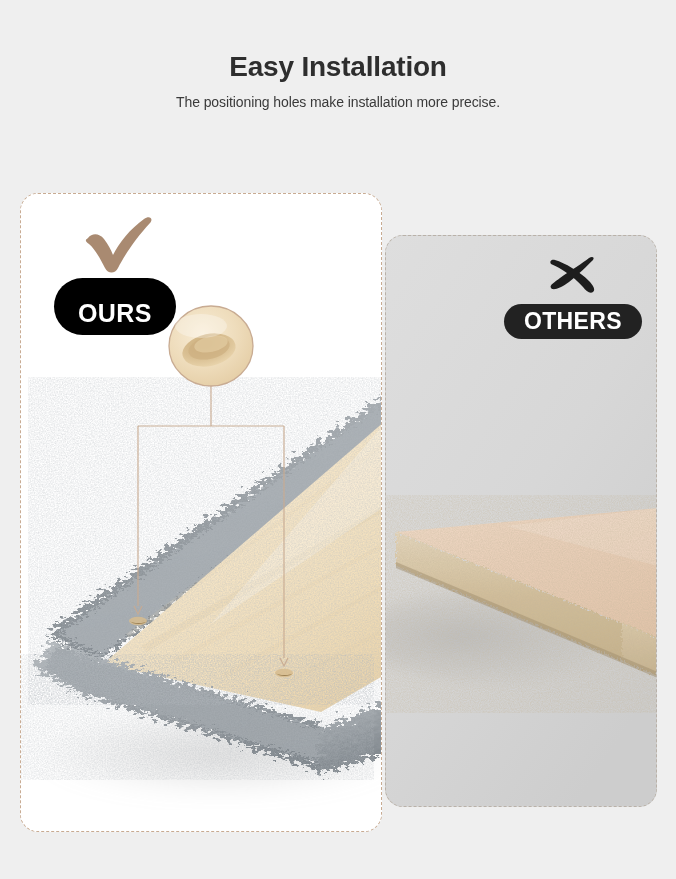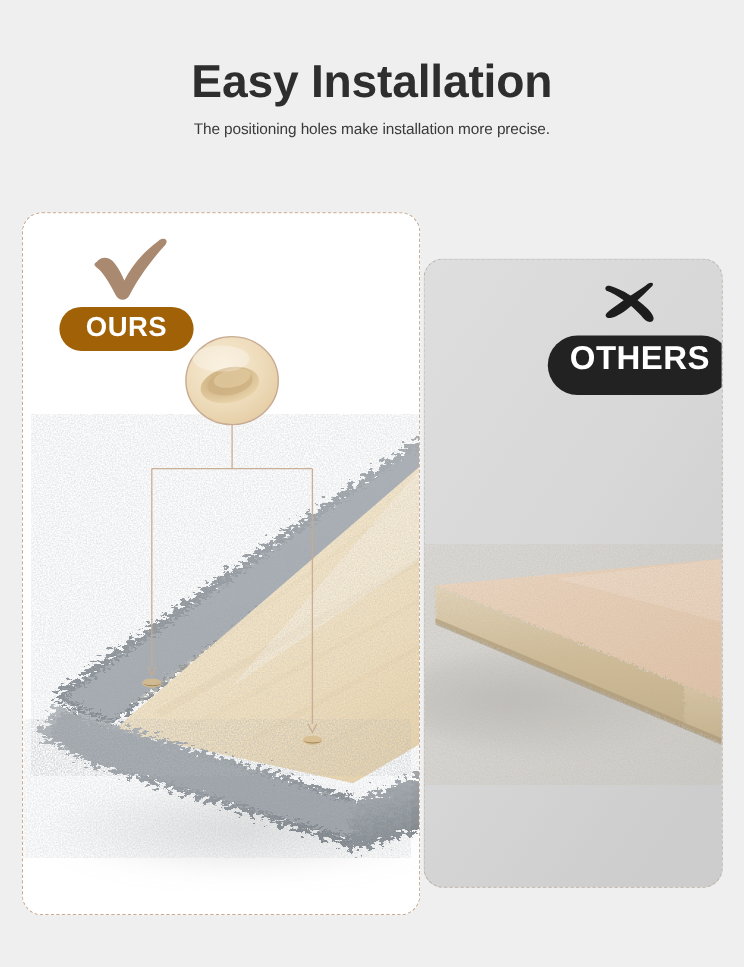--- a/index.html
+++ b/index.html
@@ -9,21 +9,21 @@
     background:#efefef;
     font-family:"Liberation Sans","DejaVu Sans",sans-serif;
     overflow:hidden;position:relative;
   }
   .stage{position:absolute;inset:0;}
 
   
   .header{position:absolute;left:0;top:0;width:676px;text-align:center;}
   .title{
     margin:0;padding-top:52px;
-    font-size:42px;font-weight:700;color:#2e2e2e;
+    font-size:28px;font-weight:700;color:#2e2e2e;
     letter-spacing:-0.2px;line-height:1.05;
   }
   .subtitle{
     margin:0;padding-top:13px;
     font-size:14px;font-weight:400;color:#3a3a3a;
     letter-spacing:-0.1px;
   }
 
   
   .card{position:absolute;border-radius:18px;}
@@ -43,28 +43,28 @@
   
   .badge-group{position:absolute;z-index:6;}
   .badge{
     display:inline-block;
     border-radius:40px;
     color:#ffffff;font-weight:700;
     text-align:center;
     letter-spacing:0.4px;
   }
   .badge-ours{
-    background:#a16207;
+    background:#000000;
     font-size:25px;
-    padding:4px 24px 7px 24px;
+    padding:21px 24px 7px 24px;
   }
   .badge-others{
     background:#222222;
-    font-size:30px;
-    padding:4px 20px 16px 20px;
+    font-size:23px;
+    padding:4px 20px 4px 20px;
   }
   .mark{display:block;}
 
   
   .scene-ours{position:absolute;left:0;top:0;width:100%;height:100%;}
   .scene-others{position:absolute;left:0;top:0;width:100%;height:100%;}
 </style>
 </head>
 <body>
 

